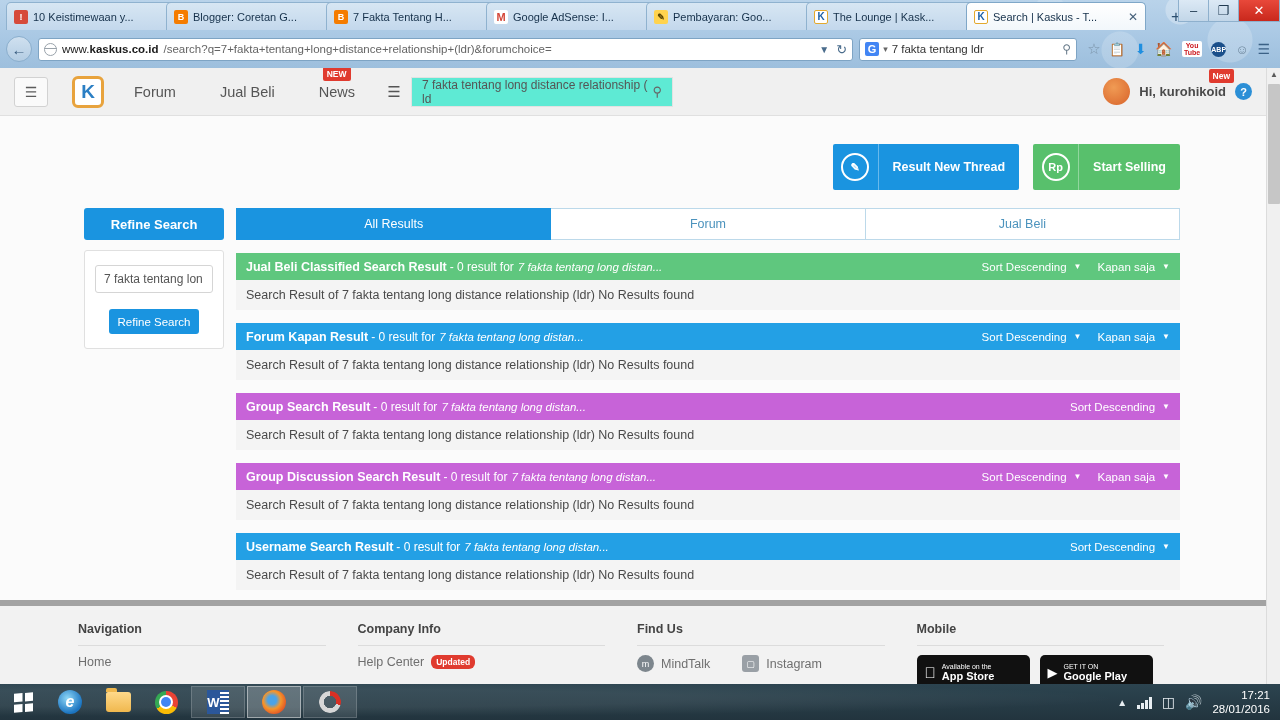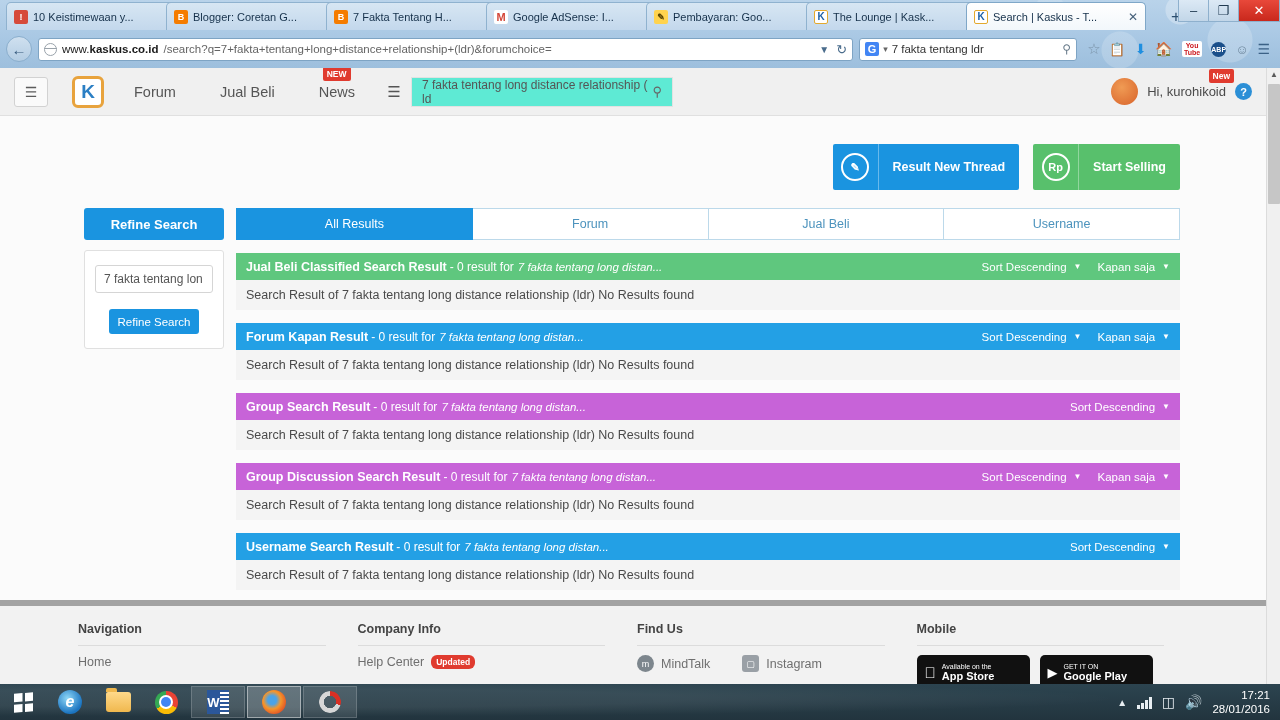--- a/index.html
+++ b/index.html
@@ -107,21 +107,21 @@
   .navlink.news { margin-right:26px; }
   .badge-new { position:absolute; top:-17px; left:4px; background:#e03b2f; color:#fff;
                font-size:8.5px; font-weight:bold; padding:2px 4px; border-radius:2px; }
   .hdr-burger2 { width:26px; color:#555; font-size:15px; text-align:center; margin-right:4px;}
   .site-search { width:262px; height:30px; background:#5eead4; border:1px solid #e2e2e2;
                  display:flex; align-items:center; padding:0 10px; font-size:12px; color:#555;}
   .site-search .sicon { margin-left:auto; color:#666; font-size:13px;}
   .hdr-right { margin-left:auto; display:flex; align-items:center; gap:9px; position:relative;}
   .avatar { width:27px; height:27px; border-radius:50%;
             background:radial-gradient(circle at 40% 35%, #f09b54, #d8632a); }
-  .hi { font-size:13px; color:#4a4a4a; }
+  .hi { font-size:13px; color:#4a4a4a;font-weight:bold; }
   .badge-new2 { position:absolute; right:18px; top:-9px; background:#e03b2f; color:#fff;
                 font-size:8.5px; font-weight:bold; padding:2px 4px; border-radius:2px; }
   .help { width:17px; height:17px; border-radius:50%; background:#2b8fd6; color:#fff;
           font-size:11px; font-weight:bold; display:flex; align-items:center; justify-content:center;}
 
   
   .actions { display:flex; justify-content:flex-end; gap:14px; padding:28px 86px 0 0; }
   .act { height:46px; display:flex; align-items:center; color:#fff; border-radius:2px; }
   .act-ico { width:46px; height:46px; display:flex; align-items:center; justify-content:center;
              border-right:1px solid rgba(255,255,255,.35); }
@@ -359,21 +359,20 @@
           <div class="refine-input">7 fakta tentang lon</div>
           <div class="refine-btn">Refine Search</div>
         </div>
       </div>
 
       <div class="right-col">
         <div class="tabs">
           <div class="tab-item active">All Results</div>
           <div class="tab-item">Forum</div>
           <div class="tab-item">Jual Beli</div>
-          <div class="tab-item">Username</div>
         </div>
 
         <div class="result-block">
           <div class="result-bar c-green">
             <span class="rb-title">Jual Beli Classified Search Result</span>
             <span class="rb-sub">- 0 result for</span>
             <span class="rb-q" style="margin-left:4px">7 fakta tentang long distan...</span>
             <span class="rb-right">
               <span class="rb-sel">
                   <span>Sort Descending</span>

